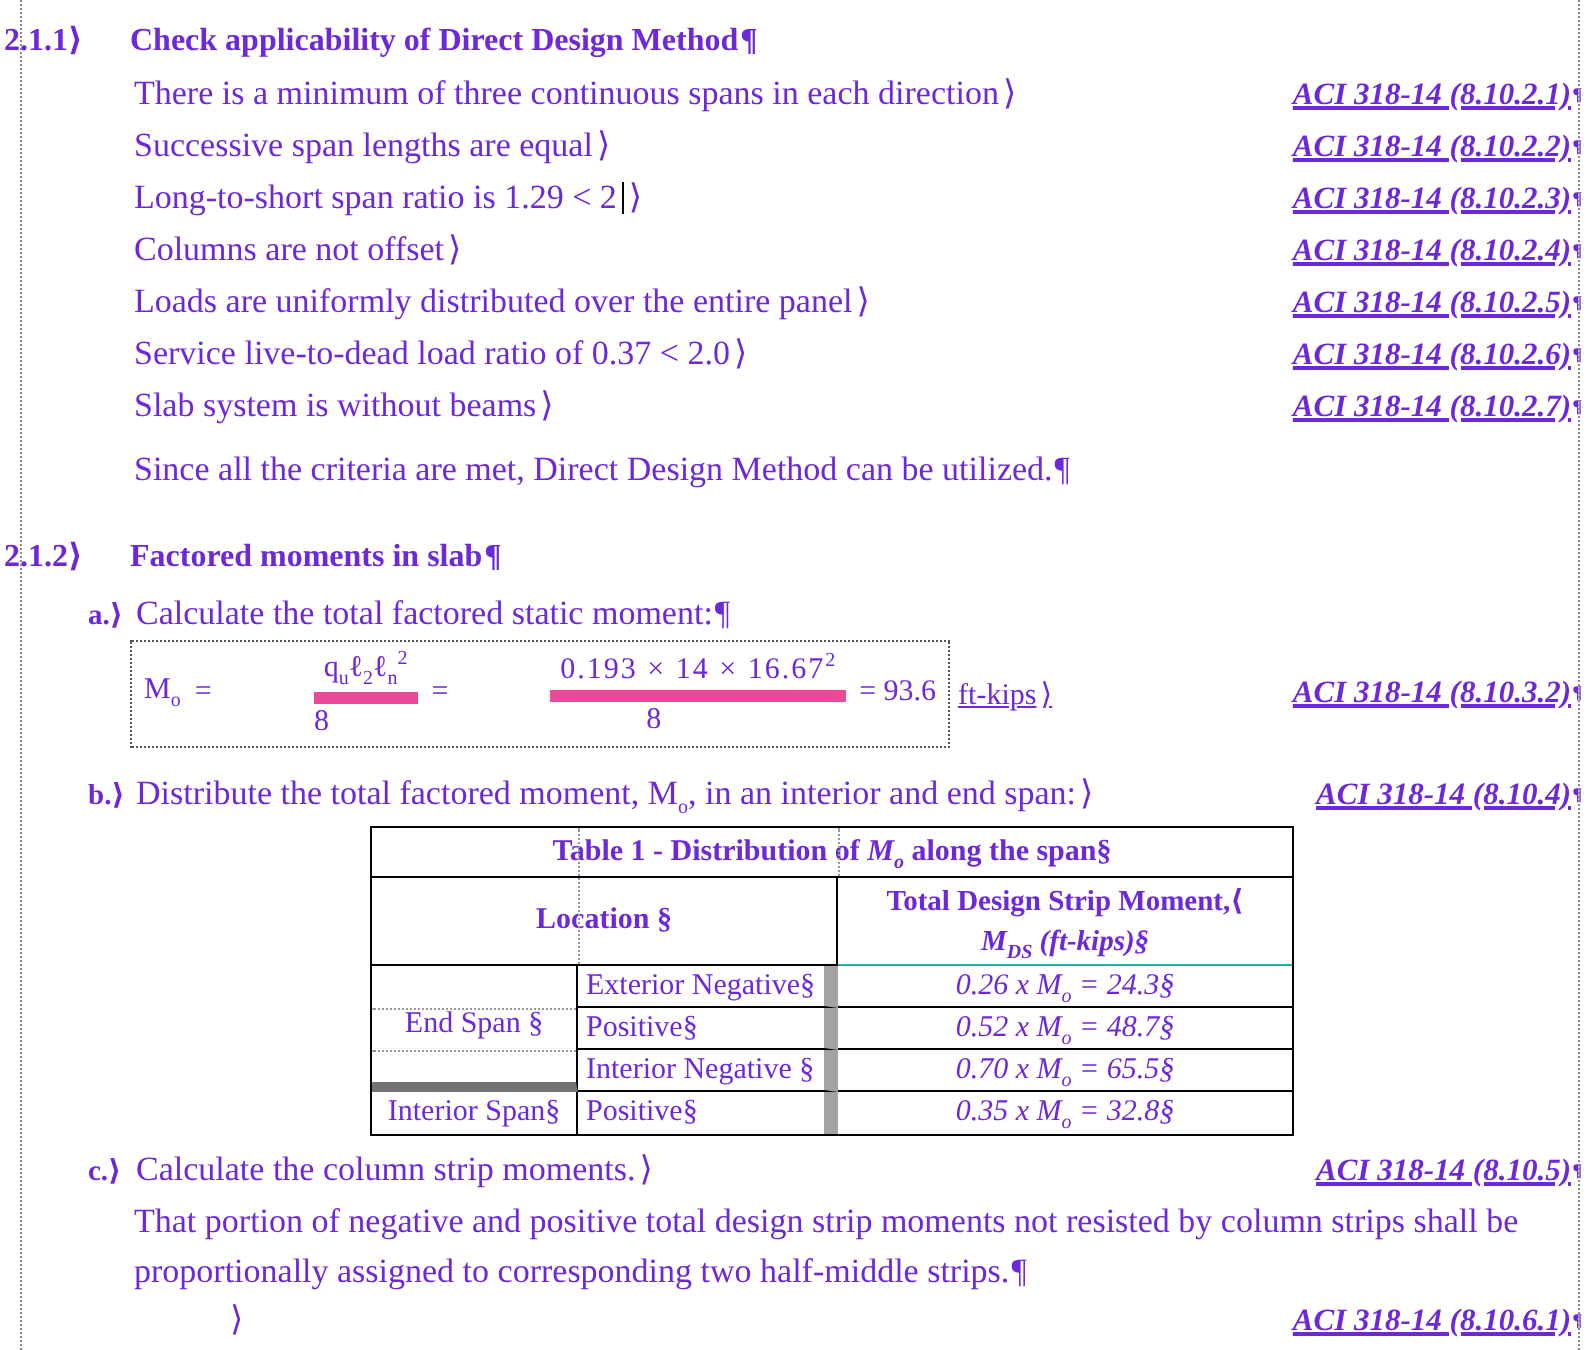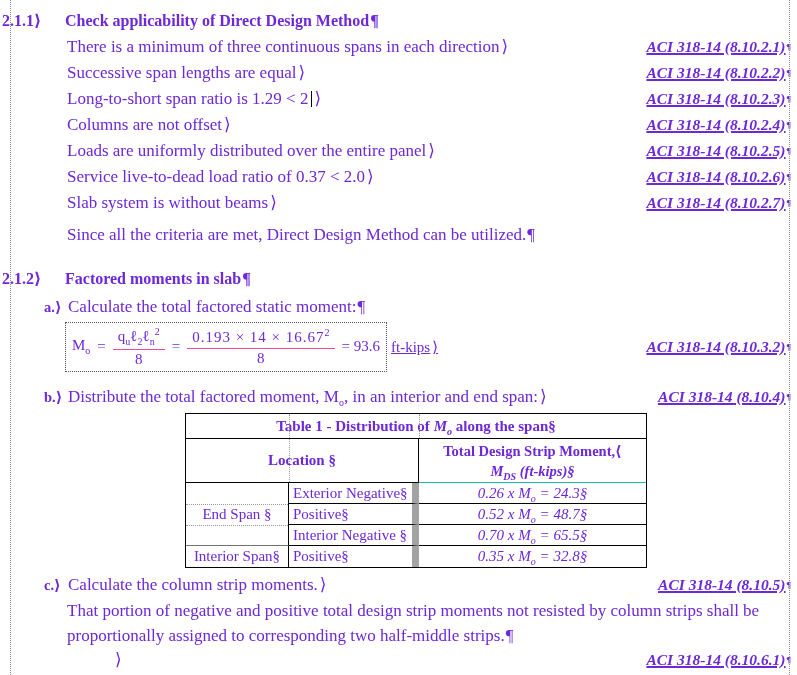--- a/index.html
+++ b/index.html
@@ -27,35 +27,35 @@
 
   .item-row { display:flex; justify-content:space-between; align-items:baseline; margin-right:6px; height:26px; line-height:26px; }
   .item-left { display:flex; align-items:baseline; margin-left:44px; }
   .item-label { font-weight:bold; font-size:14.5px; width:24px; flex:0 0 auto; }
 
   
   .formula-row { display:flex; justify-content:space-between; align-items:center; margin-left:65px; margin-right:6px; margin-top:2px; height:50px; }
   .formula-left { display:flex; align-items:center; }
   .formula-box { display:inline-flex; align-items:center; gap:7px; border:1px dotted #555; padding:3px 6px; font-size:15px; line-height:1.15; }
   .frac { display:inline-flex; flex-direction:column; align-items:center; }
-  .frac .num { border-bottom:1px solid #ec4899; padding:0 5px 1px; white-space:nowrap; }
+  .frac .num { border-bottom:6px solid #ec4899; padding:0 5px 1px; white-space:nowrap;margin-left:44px; }
   .frac .den { padding-top:1px; }
   sub { font-size:10px; } sup { font-size:10px; }
   .f-units { font-size:15px; margin-left:4px; white-space:nowrap;text-decoration:underline; }
   .mult { letter-spacing:1px; }
 
   
   .acitable { display:grid; grid-template-columns:103px 130px 227px; grid-template-rows:25px 44px 21px 21px 21px 21px;
               width:460px; margin-left:185px; margin-top:3px; border:1px solid #000; font-size:15px; box-sizing:content-box; }
   .acitable > div { position:relative; box-sizing:border-box; }
   .t-title { grid-column:1/4; grid-row:1; border-bottom:1px solid #000; text-align:center; font-weight:bold; line-height:24px; }
   .t-loc { grid-column:1/3; grid-row:2; border-right:1px solid #000; border-bottom:1px solid #000;
            display:flex; align-items:center; justify-content:center; font-weight:bold; }
   .t-c3h { grid-column:3; grid-row:2; border-bottom:1px solid #14b8a6; text-align:center; font-weight:bold; font-size:14.5px; line-height:1.35; padding-top:3px; }
-  .t-endspan { grid-column:1; grid-row:3/6; border-right:1px solid #000; border-bottom:1px solid #737373;
+  .t-endspan { grid-column:1; grid-row:3/6; border-right:1px solid #000; border-bottom:5px solid #737373;
                display:flex; align-items:center; justify-content:center; }
   .t-intspan { grid-column:1; grid-row:6; border-right:1px solid #000; text-align:center; line-height:20px; }
   .t-c2 { grid-column:2; border-right:7px solid #a3a3a3; padding-left:4px; line-height:20px; }
   .t-c3 { grid-column:3; text-align:center; font-style:italic; line-height:20px; }
   .bb { border-bottom:1px solid #000; }
   .vguide { position:absolute; top:0; bottom:0; width:0; border-left:1px dotted #999; }
   .hguide { position:absolute; left:0; right:0; height:0; border-top:1px dotted #999; }
 
   .para { margin-left:67px; width:722px; line-height:25px; }
   .tail-row { display:flex; justify-content:space-between; align-items:baseline; margin-left:115px; margin-right:6px; height:24px; line-height:24px; }

